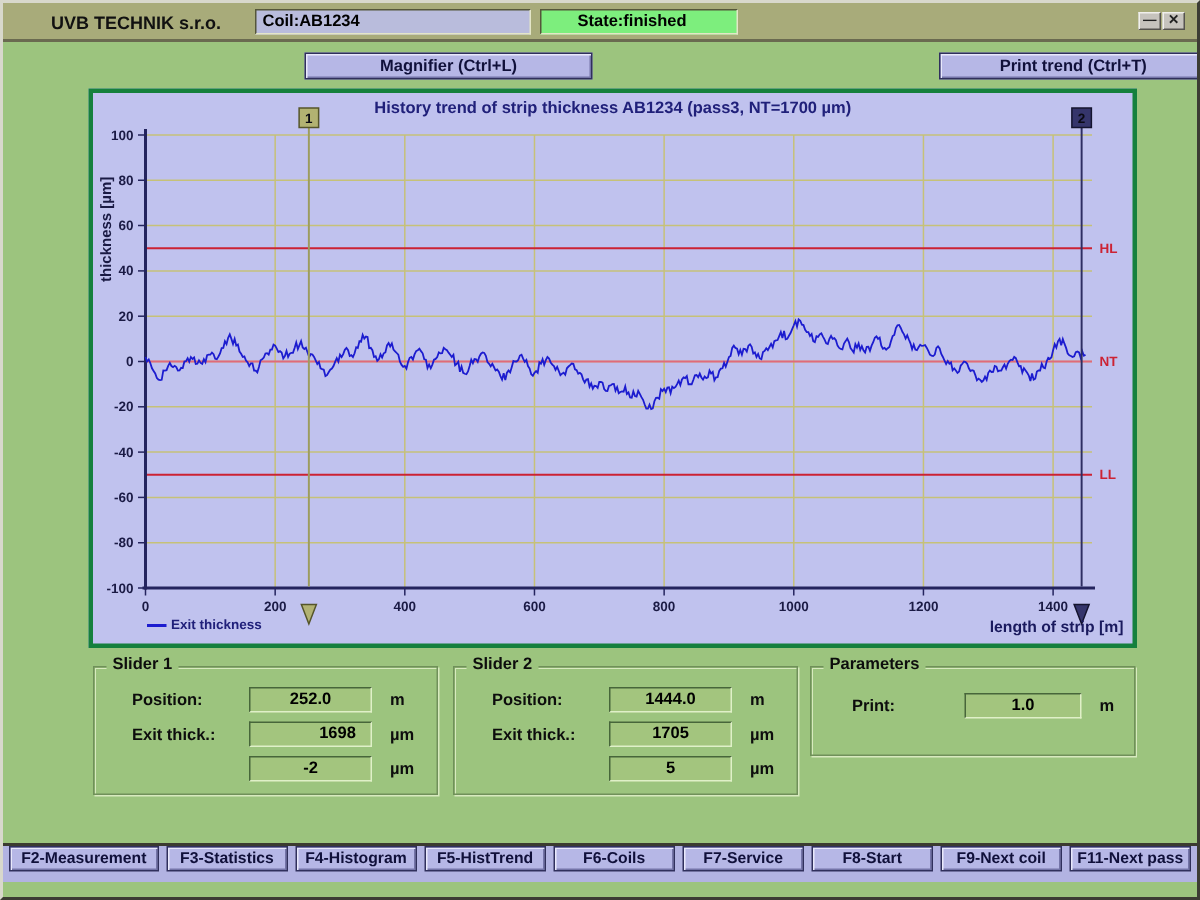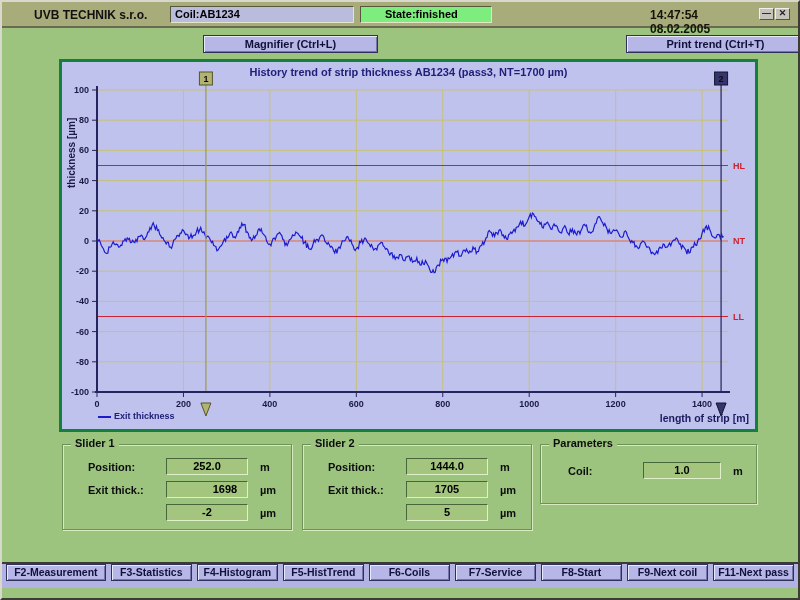--- a/index.html
+++ b/index.html
@@ -21,21 +21,21 @@
   .winbtn{position:absolute;top:6px;width:15px;height:12px;background:#c6c3bd;
     border-top:1px solid #f0efec;border-left:1px solid #f0efec;
     border-bottom:1px solid #55534e;border-right:1px solid #55534e;
     font-size:9px;line-height:9px;text-align:center;font-weight:bold;color:#222;cursor:pointer;}
   .minb{left:757px;} .closeb{left:773px;}
   
   .btn{background:#b6b7e6;border:1px solid #30305c;
     box-shadow:inset 1px 1px 0 #e9e9fb,inset -1px -1px 0 #7474a8;
     font-weight:bold;color:#10103a;text-align:center;cursor:pointer;}
   .topbtn{position:absolute;top:33px;height:18px;font-size:11px;line-height:16px;}
-  .tb1{left:201px;width:175px;} .tb2{left:386px;width:177px;} .tb3{left:576px;width:179px;margin-left:48px;}
+  .tb1{left:201px;width:192px;} .tb2{left:386px;width:177px;} .tb3{left:576px;width:179px;margin-left:48px;}
   
   .chartpanel{position:absolute;left:57px;top:57px;width:699px;height:373px;background:#c0c2ee;
     border:3px solid #15803d;}
   .charttitle{position:absolute;left:0;top:4px;width:100%;text-align:center;
     font-size:11px;font-weight:bold;color:#20207a;}
   .ylabel{position:absolute;left:4px;top:26px;height:100px;writing-mode:vertical-rl;
     transform:rotate(180deg);font-size:10px;font-weight:bold;color:#1a1a44;}
   #chart-svg{position:absolute;left:0;top:0;}
   .legendrow{position:absolute;left:36px;bottom:8px;font-size:9px;font-weight:bold;color:#20207a;}
   .legend-dash{display:inline-block;width:13px;height:2px;vertical-align:middle;margin-right:3px;}
@@ -59,21 +59,20 @@
 </style>
 </head>
 <body>
 
 <div class="window">
 
   <div class="titlebar">
     <span class="company">UVB TECHNIK s.r.o.</span>
     <div class="tfield coil">Coil:AB1234</div>
     <div class="tfield state">State:finished</div>
-    <span class="clock">14:47:54 08.02.2005</span>
     <div class="winbtn minb"><span>—</span></div>
     <div class="winbtn closeb"><span>✕</span></div>
   </div>
 
   <div class="btn topbtn tb1">Magnifier (Ctrl+L)</div>
   <div class="btn topbtn tb3">Print trend (Ctrl+T)</div>
 
   <div class="chartpanel">
     <div class="charttitle">History trend of strip thickness  AB1234  (pass3, NT=1700 µm)</div>
     <div class="ylabel">thickness [µm]</div>
@@ -181,21 +180,21 @@
     <span class="unit" style="left:197px;top:16px;">m</span>
     <span class="flabel" style="left:25px;top:39px;">Exit thick.:</span>
     <div class="vfield" style="left:103px;top:36px;width:82px;">1705</div>
     <span class="unit" style="left:197px;top:39px;">µm</span>
     <div class="vfield" style="left:103px;top:59px;width:82px;">5</div>
     <span class="unit" style="left:197px;top:62px;">µm</span>
   </div>
 
   <div class="groupbox" style="left:538px;top:442px;width:217px;height:60px;">
     <span class="gtitle">Parameters</span>
-    <span class="flabel" style="left:27px;top:20px;">Coil:</span>
+    <span class="flabel" style="left:27px;top:20px;">Print:</span>
     <div class="vfield" style="left:102px;top:17px;width:78px;">1.0</div>
     <span class="unit" style="left:192px;top:20px;">m</span>
   </div>
 
   <div class="fkbar">
     <div class="btn fkbtn fk-wide">F2-Measurement</div>
     <div class="btn fkbtn">F3-Statistics</div>
     <div class="btn fkbtn">F4-Histogram</div>
     <div class="btn fkbtn">F5-HistTrend</div>
     <div class="btn fkbtn">F6-Coils</div>

